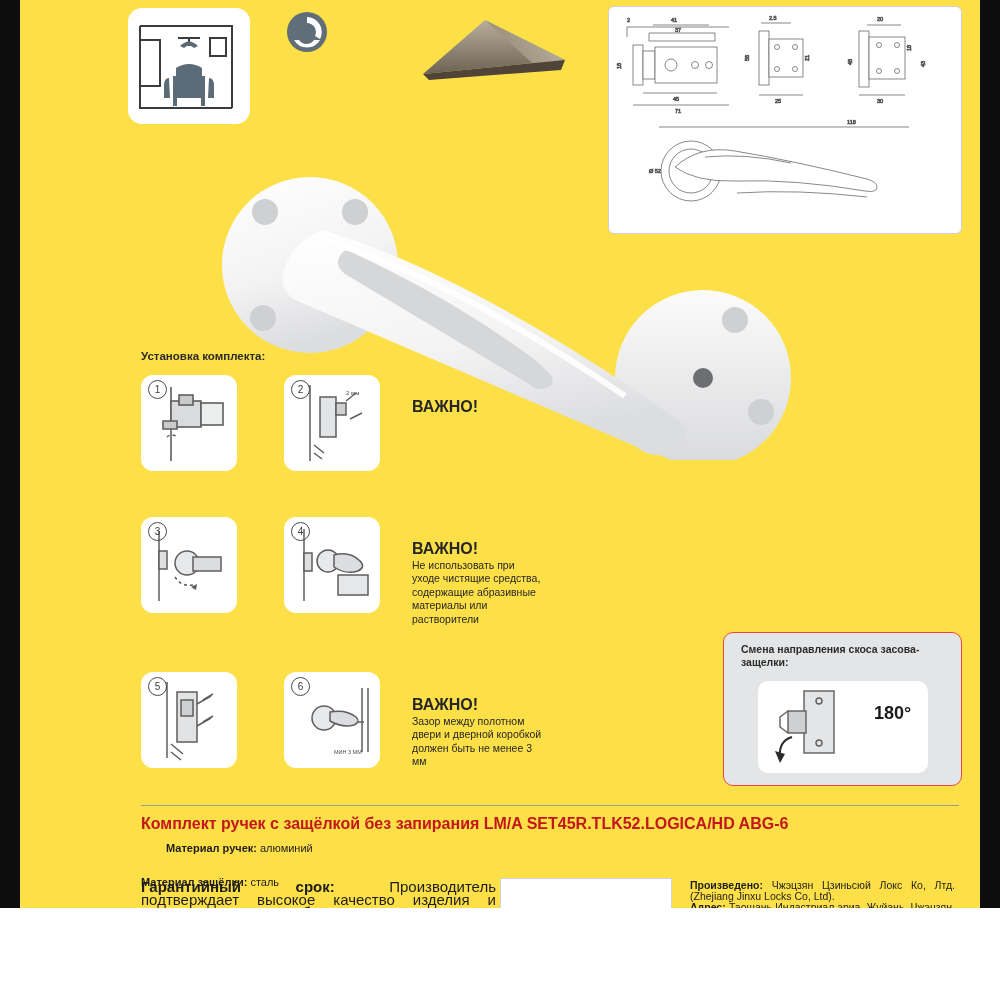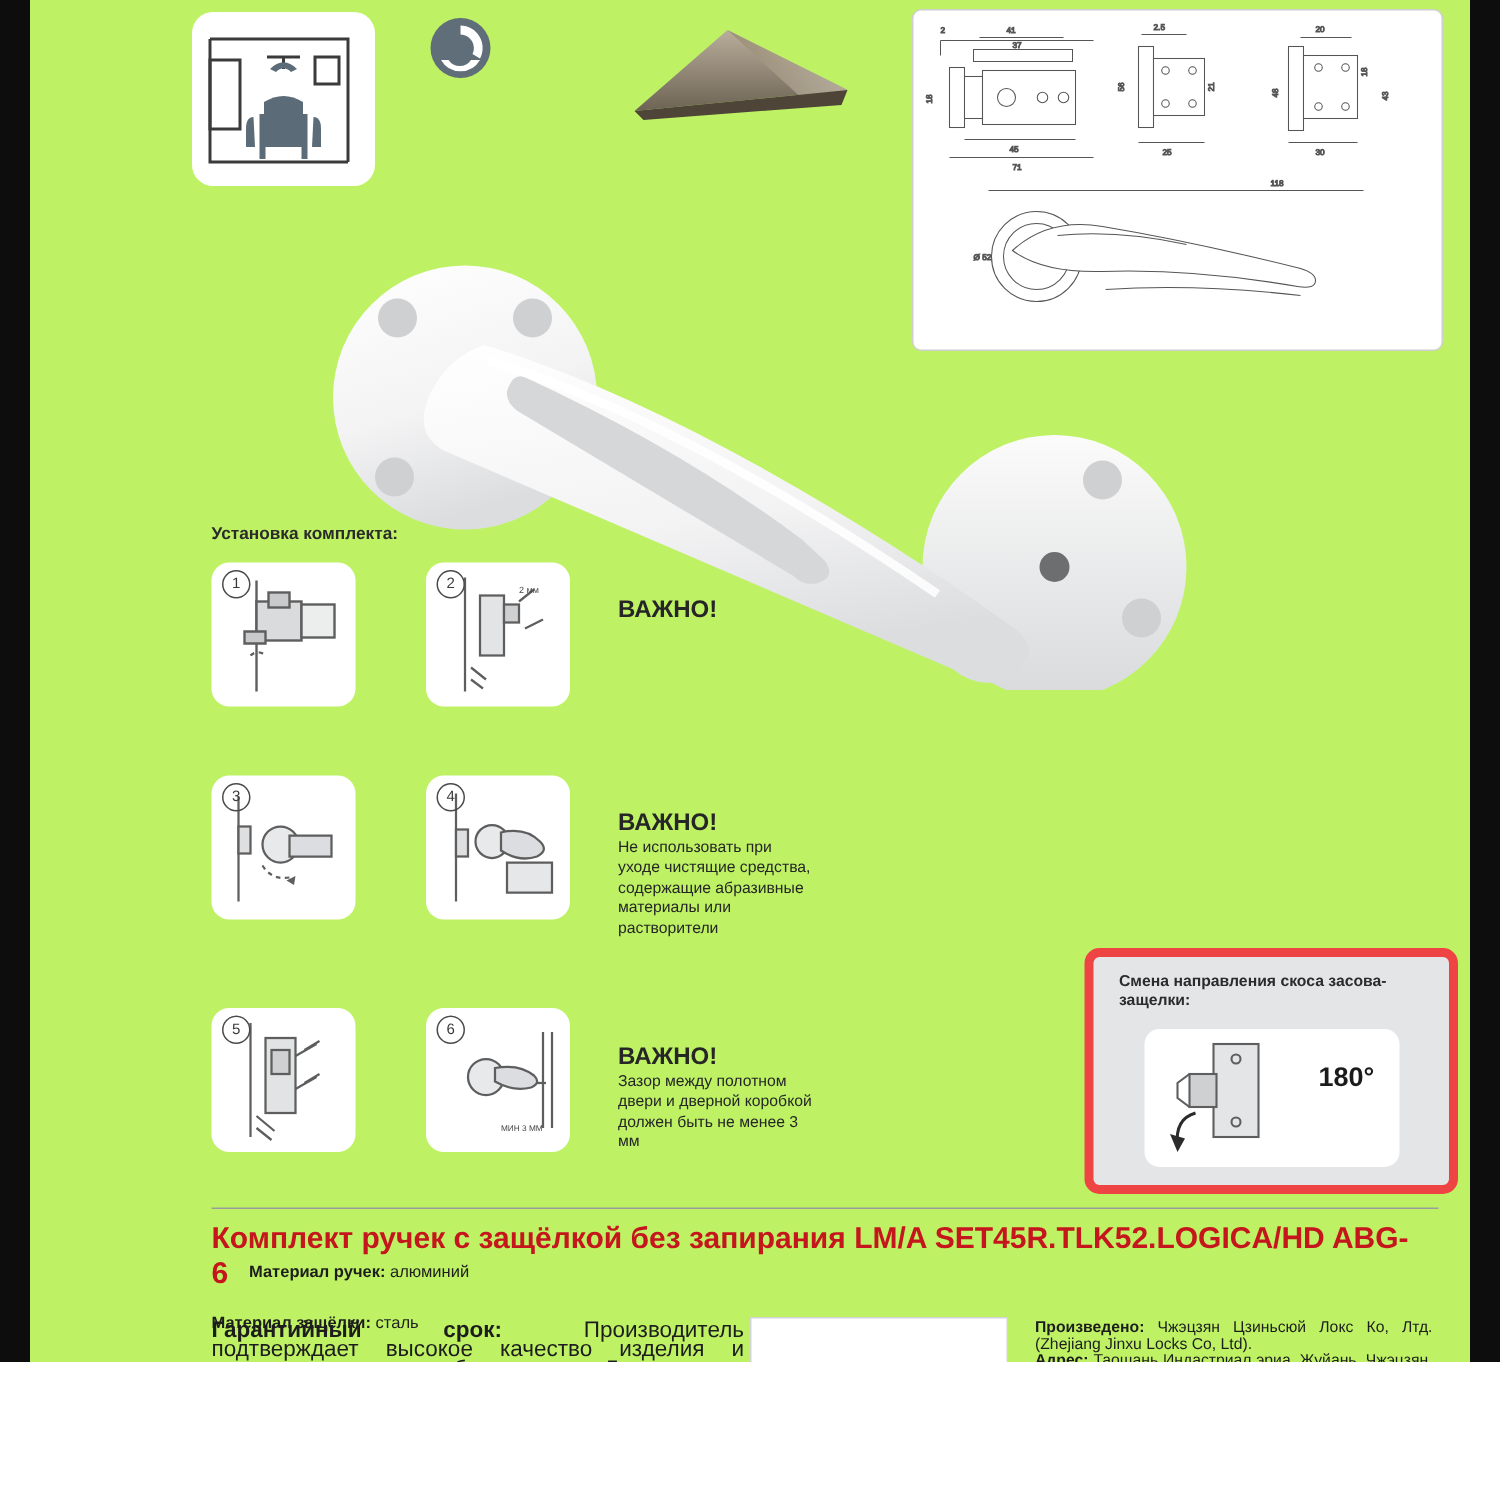--- a/index.html
+++ b/index.html
@@ -5,21 +5,21 @@
   html,body{margin:0;padding:0;}
   body{
     width:1000px;height:1000px;
     background:#ffffff;
     font-family:"Liberation Sans", sans-serif;
     overflow:hidden;
   }
   #page{
     position:relative;
     width:1000px;height:908px;
-    background:#bef264;
+    background:#fde047;
     overflow:hidden;
   }
   
   .bar-left,.bar-right{
     position:absolute;top:0;height:1000px;width:20px;background:#0d0d0d;
   }
   .bar-left{left:0;}
   .bar-right{right:0;}
 
   
@@ -57,41 +57,41 @@
     font-size:10px;line-height:17px;text-align:center;color:#3a3a3a;
   }
   .note{
     position:absolute;font-size:10.5px;line-height:13.5px;color:#262626;
   }
   .note b{display:block;font-size:16px;margin-bottom:3px;}
 
   
   .dirbox{
     position:absolute;left:723px;top:632px;width:237px;height:152px;
-    background:#e4e5e6;border:6px solid #ef4444;border-radius:10px;
+    background:#e4e5e6;border:1px solid #ef4444;border-radius:10px;
   }
   .dirbox .cap{
     position:absolute;left:17px;top:10px;width:205px;
     font-size:10.5px;line-height:13px;font-weight:bold;color:#2b2b2b;
   }
   .dirbox .inner{
     position:absolute;left:34px;top:48px;width:170px;height:92px;
     background:#fff;border-radius:10px;
   }
   .deg{
     position:absolute;left:150px;top:70px;font-size:18px;font-weight:bold;color:#1b1b1b;
   }
 
   
   .hr{
     position:absolute;left:141px;top:805px;width:818px;height:1px;background:#9b9c9e;
   }
   .prod-title{
     position:absolute;left:141px;top:815px;width:800px;
-    font-size:20px;font-weight:bold;color:#c4161c;
+    font-size:16px;font-weight:bold;color:#c4161c;
   }
   .spec{
     position:absolute;left:141px;font-size:11px;color:#1d1d1d;
   }
   .spec b{font-weight:bold;}
   .warranty{
     position:absolute;left:141px;top:880px;width:355px;
     font-size:15px;line-height:13.2px;color:#1d1d1d;text-align:justify;
   }
   .warranty b{font-weight:bold;}

